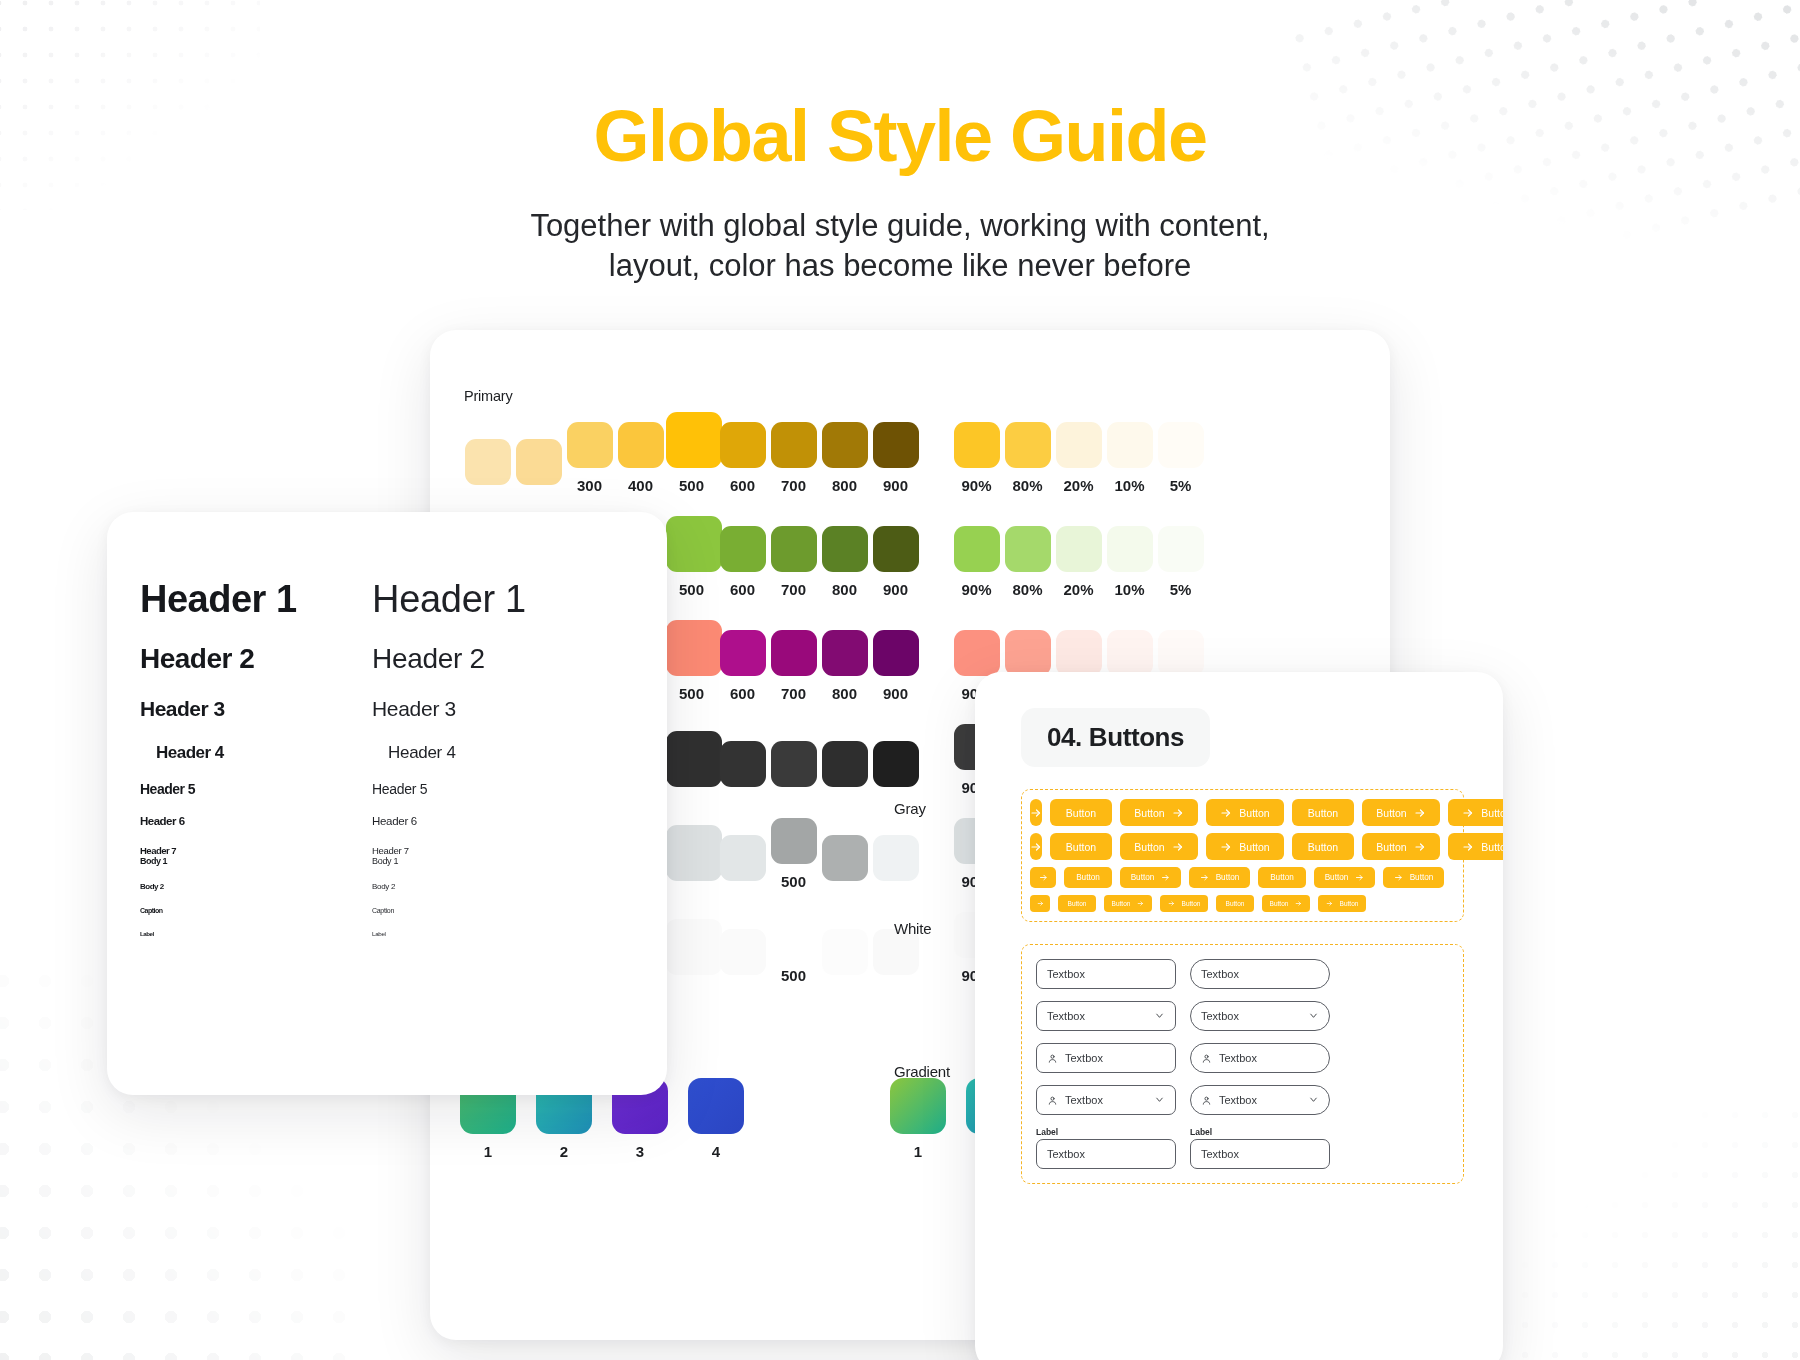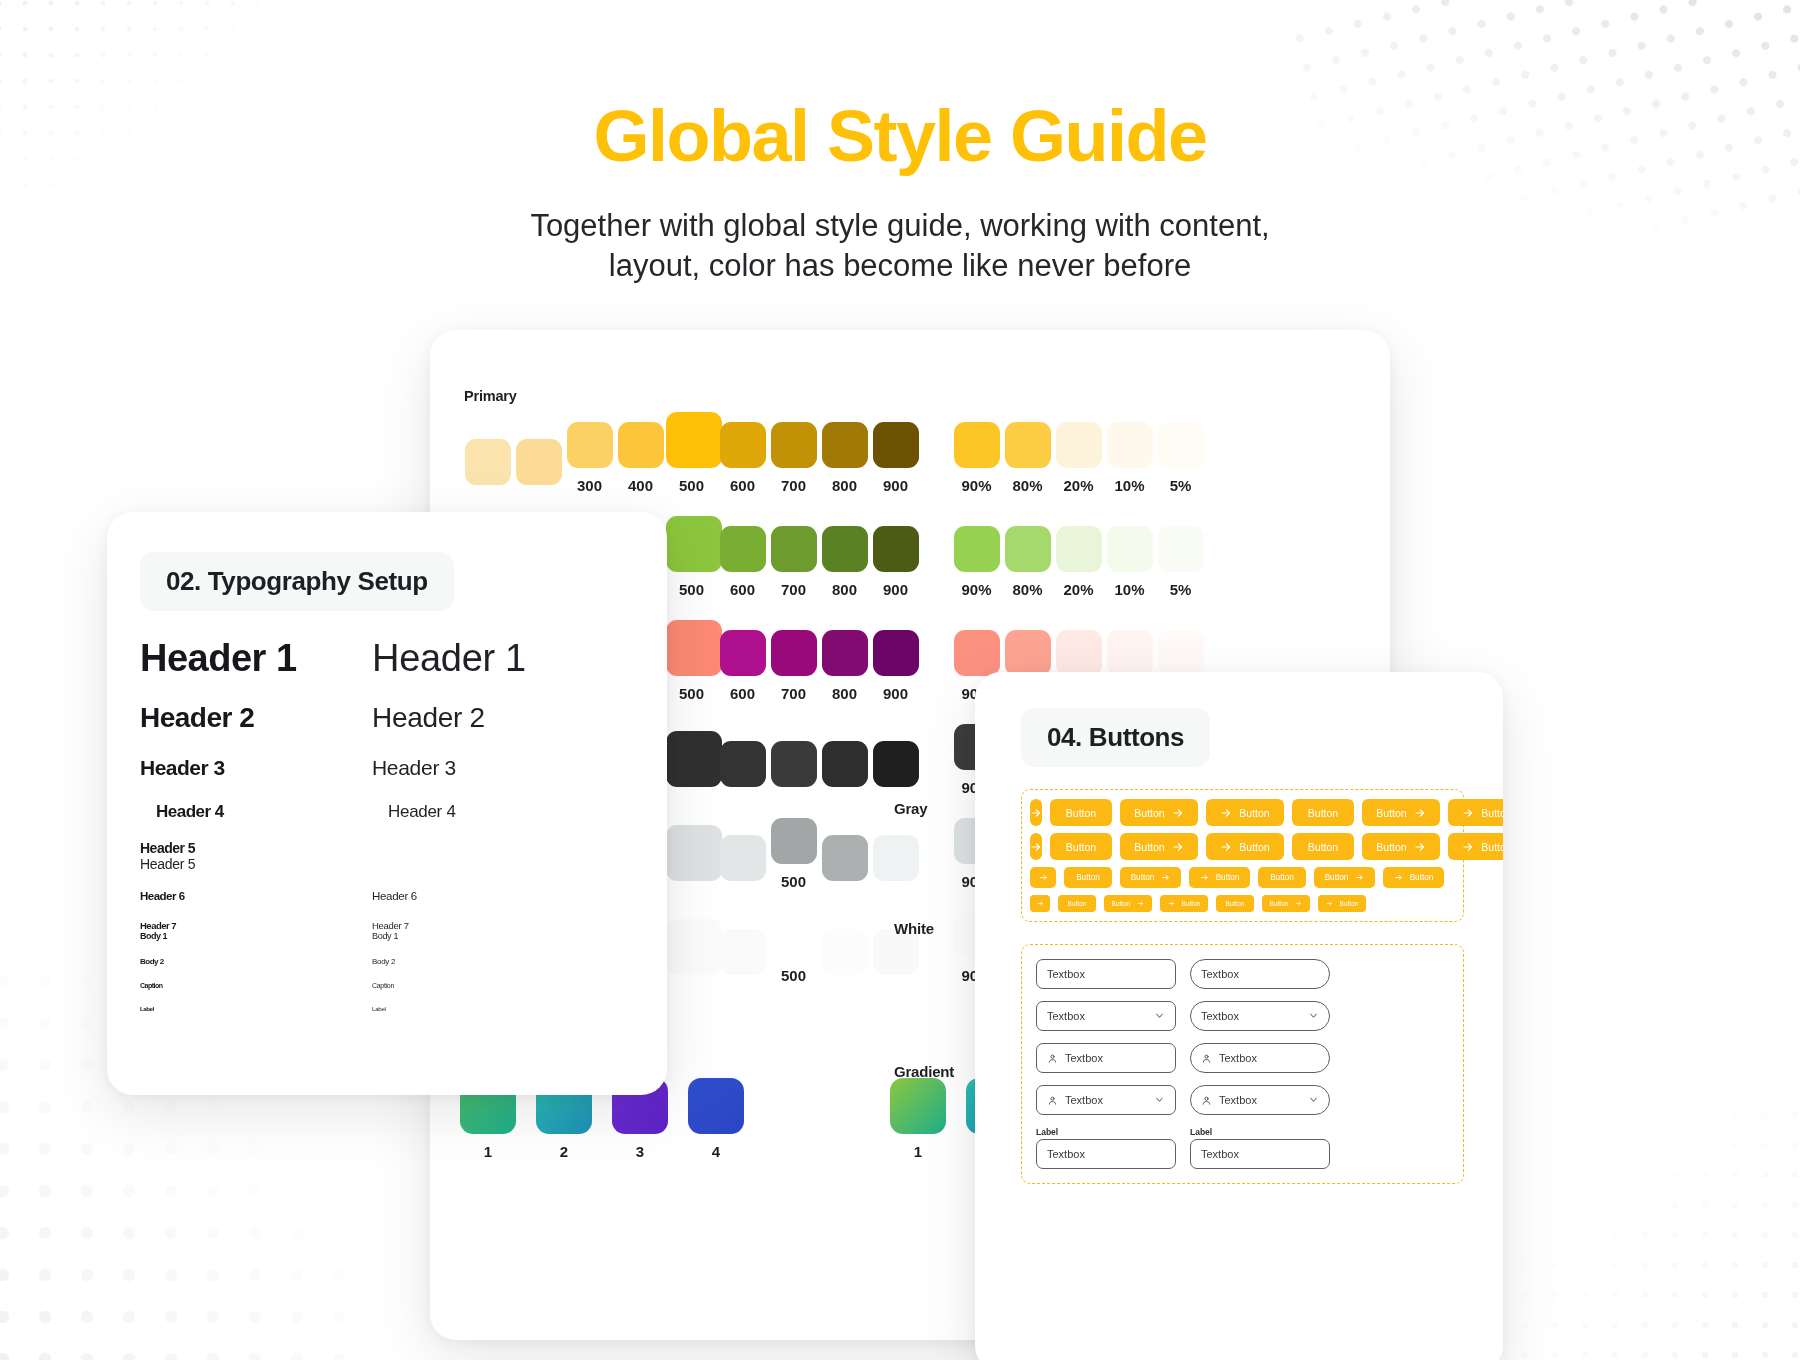--- a/index.html
+++ b/index.html
@@ -84,21 +84,21 @@
     font-weight:bold;
     color:#1d1f22;
     letter-spacing:-0.4px;
   }
   .chip-lg { font-size:27px; }
   .chip-md { font-size:26px; }
 
   
   .color-inner { padding:34px 0 0 32px; }
   .grp-label {
-    font-size:14.5px; font-weight:bold; color:#1d1f22;
+    font-size:14.5px; font-weight:normal; color:#1d1f22;
     margin:0 0 8px 2px; letter-spacing:-.2px;
   }
   .sw-row { display:flex; align-items:flex-end; gap:0px; }
   .sw-cell { width:51px; margin-right:0px; text-align:center; }
   .sw { border-radius:11px; margin:0 auto; }
   .sw-num { font-size:15px; font-weight:bold; color:#1d1f22; margin-top:9px; }
   .sw-gap-lg { width:30px; }
 
   
   .typo-inner { padding:40px 0 0 33px; }
@@ -587,39 +587,38 @@
       </div>
       <div style="width: 56px; text-align: center;">
         <div style="width:56px;height:56px;border-radius:13px;background:linear-gradient(135deg,#2BBFB0,#1E8FB8);"></div>
         <div class="sw-num">2</div>
       </div>
     </div>
   </div>
 
 <div class="card card-typo">
   <div class="typo-inner">
-    <div class="chip chip-md">02. Typography Setup</div>
     <div class="typo-rows" id="typo-rows">
         <div class="typo-row" style="margin-bottom: 22px;">
           <div class="typo-left" style="font-size: 38px; font-weight: bold; letter-spacing: -0.5px;">Header 1</div>
           <div class="typo-right" style="font-size: 38px; font-weight: 400; letter-spacing: -0.3px;">Header 1</div>
         </div>
         <div class="typo-row" style="margin-bottom: 22px;">
           <div class="typo-left" style="font-size: 28px; font-weight: bold; letter-spacing: -0.5px;">Header 2</div>
           <div class="typo-right" style="font-size: 28px; font-weight: 400; letter-spacing: -0.3px;">Header 2</div>
         </div>
         <div class="typo-row" style="margin-bottom: 22px;">
           <div class="typo-left" style="font-size: 21px; font-weight: bold; letter-spacing: -0.5px;">Header 3</div>
           <div class="typo-right" style="font-size: 21px; font-weight: 400; letter-spacing: -0.3px;">Header 3</div>
         </div>
         <div class="typo-row" style="margin-bottom: 18px; margin-left: 16px;">
           <div class="typo-left" style="font-size: 17px; font-weight: bold; letter-spacing: -0.5px;">Header 4</div>
           <div class="typo-right" style="font-size: 17px; font-weight: 400; letter-spacing: -0.3px;">Header 4</div>
         </div>
-        <div class="typo-row" style="margin-bottom: 18px; flex-direction: column;">
+        <div class="typo-row" style="margin-bottom: 18px;">
           <div class="typo-left" style="font-size: 14px; font-weight: bold; letter-spacing: -0.5px;">Header 5</div>
           <div class="typo-right" style="font-size: 14px; font-weight: 400; letter-spacing: -0.3px;">Header 5</div>
         </div>
         <div class="typo-row" style="margin-bottom: 18px;">
           <div class="typo-left" style="font-size: 11.5px; font-weight: bold; letter-spacing: -0.5px;">Header 6</div>
           <div class="typo-right" style="font-size: 11.5px; font-weight: 400; letter-spacing: -0.3px;">Header 6</div>
         </div>
         <div class="typo-row" style="margin-bottom: 0;">
           <div class="typo-left" style="font-size: 9.5px; font-weight: bold; letter-spacing: -0.5px;">Header 7</div>
           <div class="typo-right" style="font-size: 9.5px; font-weight: 400; letter-spacing: -0.3px;">Header 7</div>

